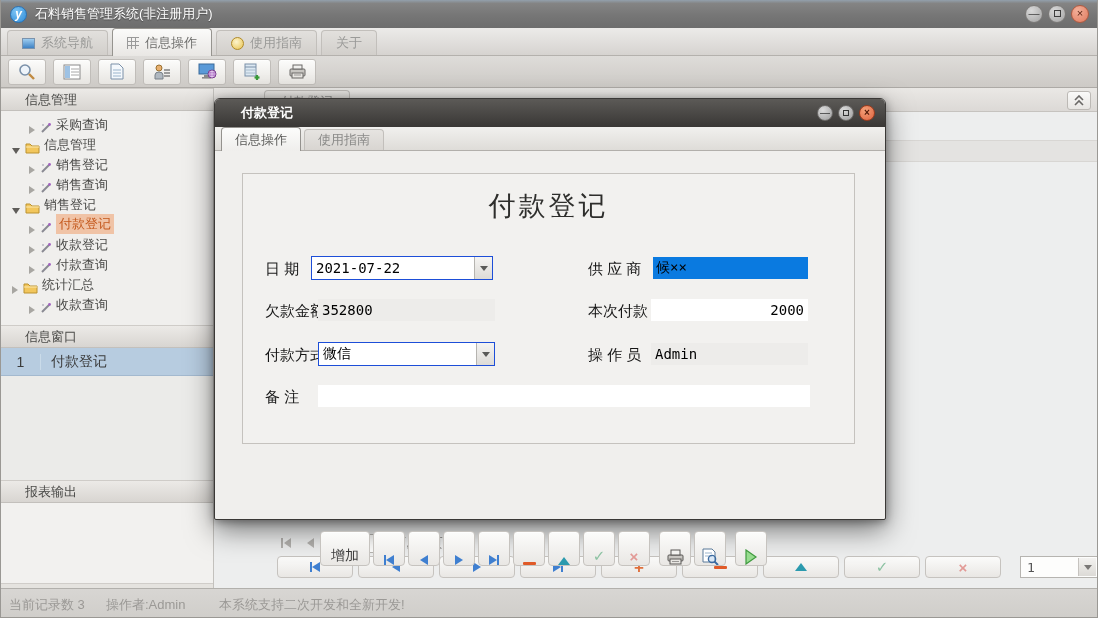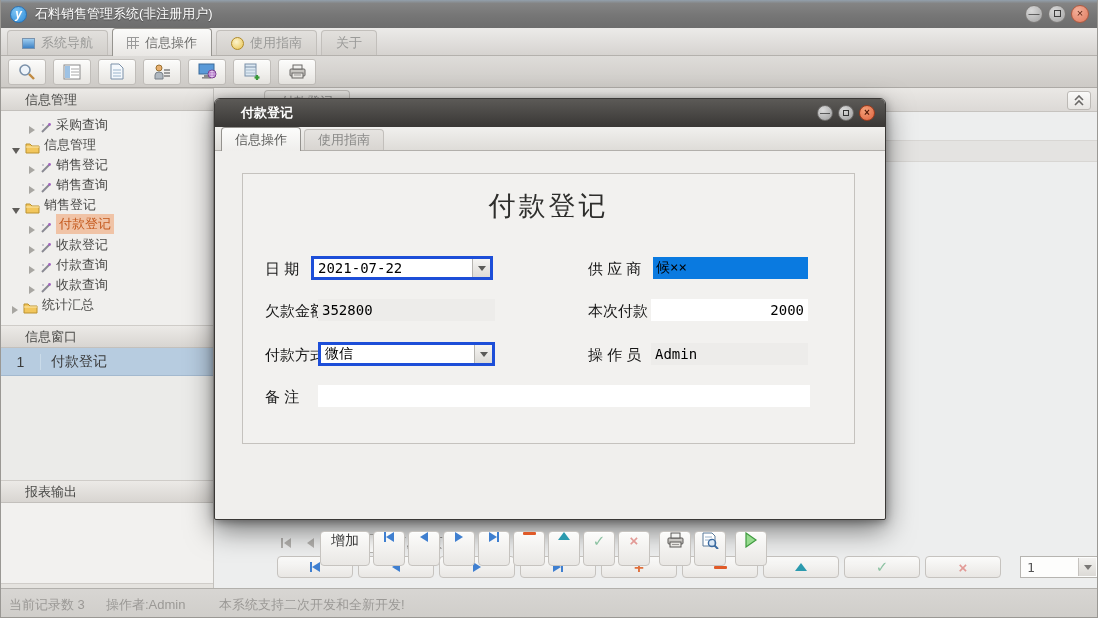--- a/index.html
+++ b/index.html
@@ -129,33 +129,33 @@
     border:1px solid #c2bfbb; border-bottom:none; border-radius:4px 4px 0 0; margin-right:3px;
     background:linear-gradient(#e6e4e1,#d8d5d1); color:#8a8a88; }
   .dtab.active { height:24px; background:linear-gradient(#fcfcfb,#efeeec); border-color:#94928e; color:#5a5a58; position:relative; top:1px; }
   .dlg-body { position:relative; height:370px; }
   .form-panel { position:absolute; left:27px; top:22px; width:613px; height:271px;
     background:#f2f1ef; border:1px solid #c5c2be; }
   .form-heading { position:absolute; left:0; right:0; top:14px; text-align:center;
     font-size:27px; color:#2e2e2c; letter-spacing:3px; }
   .flabel { position:absolute; font-size:15px; color:#161616; white-space:nowrap; }
   .field { position:absolute; height:22px; font-family:"DejaVu Sans Mono","Liberation Mono",monospace; font-size:14px; color:#000; display:flex; align-items:center; }
-  .combo { background:#fff; border:3px solid #1d4ed8; }
+  .combo { background:#fff; border:1px solid #1d4ed8; }
   .combo .cval { padding-left:4px; flex:1; }
   .combo .arrow { width:18px; height:100%; background:linear-gradient(#f5f4f2,#dddbd7); border-left:1px solid #b6b4b0;
     display:flex; align-items:center; justify-content:center; }
   .arrow .tri-d { width:0; height:0; border-left:4px solid transparent; border-right:4px solid transparent; border-top:5px solid #5a5a58; }
   .ro { background:#edecea; padding-left:4px; }
   .sel-blue { background:#0a7ae0; color:#000; padding-left:3px; }
   .wht { background:#fff; padding:11px 4px; }
   .num-right { flex:1; text-align:right; }
   
   .dlg-toolbar { position:absolute; left:0; top:380px; width:672px; height:42px; display:flex; align-items:flex-start; }
   .nbtn { height:35px; border:1px solid #c6c3bf; border-radius:4px; background:linear-gradient(#fcfcfb,#e9e7e4);
-    display:flex; align-items:flex-start; justify-content:center; margin-right:3px;
+    display:flex; align-items:flex-end; justify-content:center; margin-right:3px;
     box-shadow:0 1px 0 rgba(255,255,255,.7) inset; }
   .nbtn.txt { width:50px; font-size:14px; color:#3c3c3c; }
   .nbtn.sqb { width:32px; }
   .gap6 { margin-left:6px; }
 </style>
 </head>
 <body>
 
 <div class="titlebar">
   <div class="logo">y</div>
@@ -314,36 +314,36 @@
     </div>
     <div class="titem lvl1">
       <span class="tw col"></span>
       <svg width="12" height="12" viewBox="0 0 12 12">
           <line x1="2" y1="10" x2="9" y2="3" stroke="#8a8a92" stroke-width="2"></line>
           <circle cx="9.5" cy="2.5" r="1.4" fill="#a060c0"></circle>
           <circle cx="3" cy="3" r="1" fill="#b8b8c0"></circle>
         </svg>
       <span class="tlabel">付款查询</span>
     </div>
-    <div class="titem lvl1">
-      <span class="tw col"></span>
-      <svg width="12" height="12" viewBox="0 0 12 12">
-          <line x1="2" y1="10" x2="9" y2="3" stroke="#8a8a92" stroke-width="2"></line>
-          <circle cx="9.5" cy="2.5" r="1.4" fill="#a060c0"></circle>
-          <circle cx="3" cy="3" r="1" fill="#b8b8c0"></circle>
-        </svg>
-      <span class="tlabel">收款查询</span>
-    </div>
     <div class="titem lvl0">
       <span class="tw col"></span>
       <svg width="15" height="12" viewBox="0 0 15 12">
           <path d="M1 3 v8 h13 v-7 h-7 l-2-2 h-4 z" fill="#f2c65c" stroke="#bb9230"></path>
           <path d="M1 5 h13" stroke="#fbe8b0"></path>
         </svg>
       <span class="tlabel">统计汇总</span>
+    </div>
+    <div class="titem lvl1">
+      <span class="tw col"></span>
+      <svg width="12" height="12" viewBox="0 0 12 12">
+          <line x1="2" y1="10" x2="9" y2="3" stroke="#8a8a92" stroke-width="2"></line>
+          <circle cx="9.5" cy="2.5" r="1.4" fill="#a060c0"></circle>
+          <circle cx="3" cy="3" r="1" fill="#b8b8c0"></circle>
+        </svg>
+      <span class="tlabel">收款查询</span>
     </div>
   </div>
 
   <div style="height:11px"></div>
   <div class="phead">信息窗口</div>
   <div class="iwrow">
     <span class="idx">1</span>
     <span class="lbl">付款登记</span>
   </div>
   <div class="iw-body"></div>

